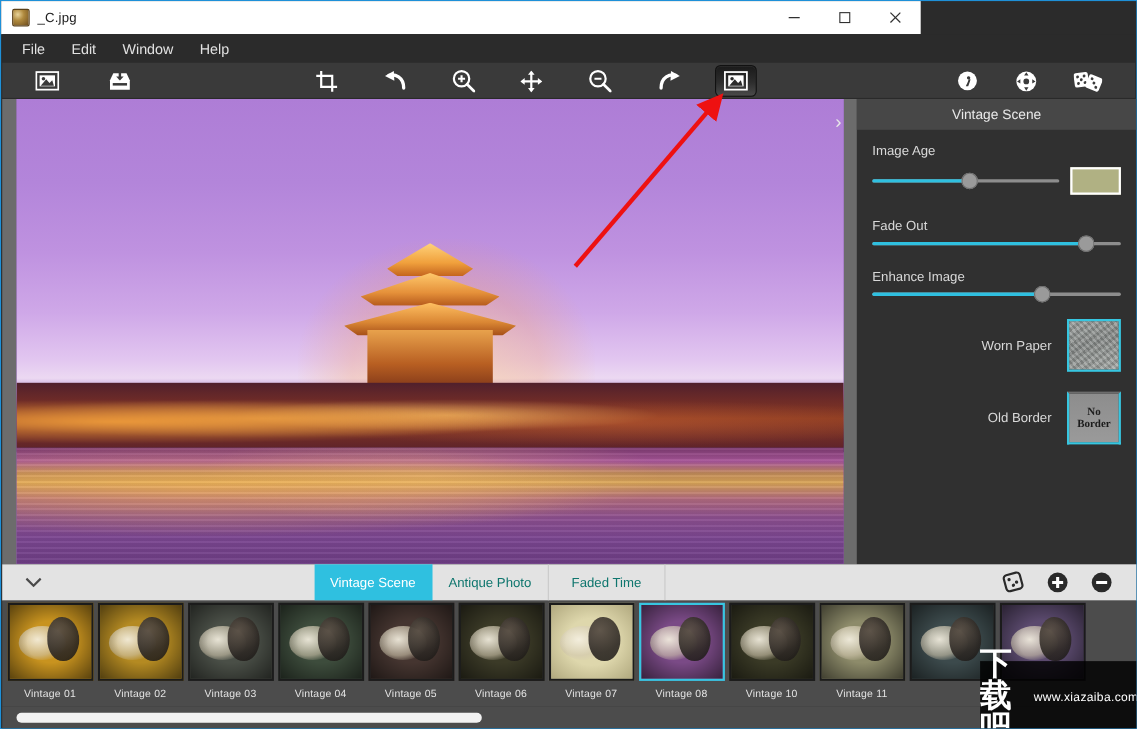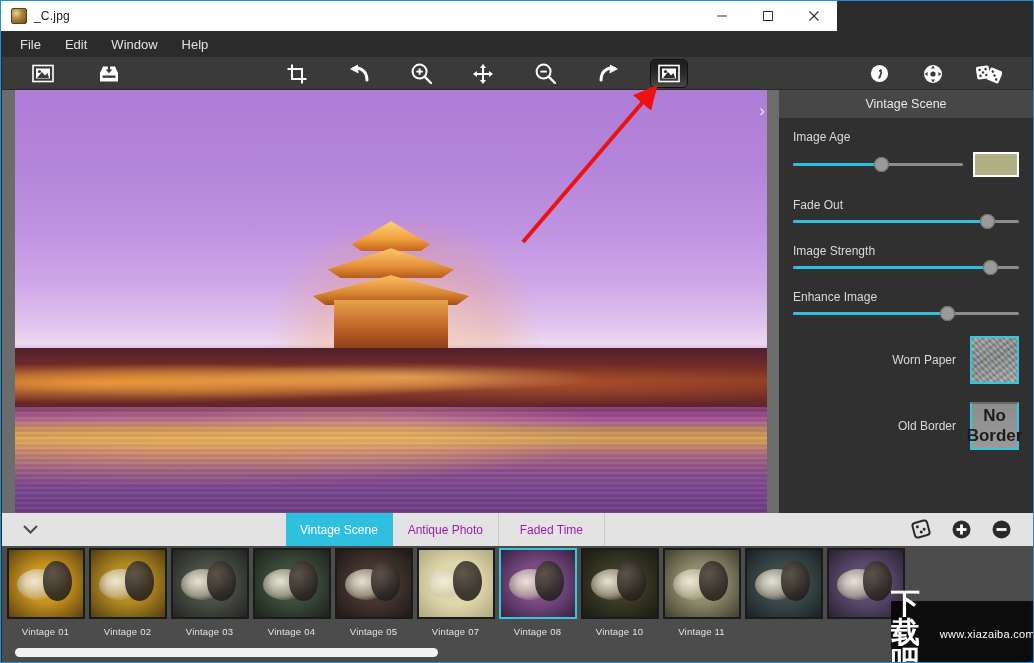--- a/index.html
+++ b/index.html
@@ -251,39 +251,39 @@
     background:
       repeating-linear-gradient(48deg, rgba(0,0,0,.10) 0 2px, rgba(255,255,255,.10) 2px 4px),
       repeating-linear-gradient(-37deg, rgba(0,0,0,.10) 0 3px, rgba(255,255,255,.08) 3px 6px),
       linear-gradient(160deg,#9fa3a1 0%, #8b8f8d 45%, #a7aba8 100%);
   }
   .tex-border {
     background: linear-gradient(180deg,#8d8d8d 0%, #9a9a9a 100%);
     border-top: 2px solid #6d6d6d;
   }
   .tex-border span {
-    font-size: 17px; color: #1c1c1c; line-height: 1.15; font-weight: 700;
+    font-size: 10px; color: #1c1c1c; line-height: 1.15; font-weight: 700; font-family: Liberation Serif, serif;
   }
 
   
   .tabbar {
     position: absolute; left: 1px; top: 512px;
     width: 1032px; height: 33px;
     background: #e3e3e3;
     display: flex; align-items: stretch;
   }
   .tabbar-chev {
     width: 56px; display: flex; align-items: center; justify-content: center;
     color: #4a4a4a; font-size: 14px;
   }
   .tab-spacer { width: 228px; }
   .tab {
     min-width: 106px; padding: 0 14px;
     display: flex; align-items: center; justify-content: center;
-    font-size: 12px; color: #a21caf;
+    font-size: 12px; color: #0f766e;
     border-right: 1px solid #c9c9c9;
   }
   .tab:first-of-type { border-left: 1px solid #c9c9c9; }
   .tab.active { background: #2fc0e0; color: #ffffff; border-right-color: #2fc0e0; }
   .tabbar-right {
     margin-left: auto; display: flex; align-items: center;
     gap: 18px; padding-right: 22px;
   }
   .rbtn { width: 22px; height: 22px; display: flex; align-items: center; justify-content: center; }
 
@@ -563,29 +563,20 @@
       <div class="sl">
         <div class="sl-label">Fade Out</div>
         <div class="sl-row">
           <div class="track">
             <div class="fill" style="width:86%"></div>
             <div class="thumb" style="left:86%"></div>
           </div>
         </div>
       </div>
 
-      <div class="sl">
-        <div class="sl-label">Image Strength</div>
-        <div class="sl-row">
-          <div class="track">
-            <div class="fill" style="width:87%"></div>
-            <div class="thumb" style="left:87%"></div>
-          </div>
-        </div>
-      </div>
 
       <div class="sl">
         <div class="sl-label">Enhance Image</div>
         <div class="sl-row">
           <div class="track">
             <div class="fill" style="width:68%"></div>
             <div class="thumb" style="left:68%"></div>
           </div>
         </div>
       </div>
@@ -672,20 +663,27 @@
       <div class="thumb-label">Vintage 04</div>
     </div>
     <div class="thumb-cell">
       <div class="thumb-img" style="background:#453530">
           <div class="grapes"></div>
           <div class="vign"></div>
         </div>
       <div class="thumb-label">Vintage 05</div>
     </div>
     <div class="thumb-cell">
+      <div class="thumb-img" style="background:#3b3a27">
+          <div class="grapes"></div>
+          <div class="vign"></div>
+        </div>
+      <div class="thumb-label">Vintage 06</div>
+    </div>
+    <div class="thumb-cell">
       <div class="thumb-img" style="background:#ded7ac">
           <div class="grapes"></div>
           <div class="vign" style="background:radial-gradient(ellipse at 50% 50%, rgba(0,0,0,0) 45%, rgba(90,80,40,.35) 100%)"></div>
         </div>
       <div class="thumb-label">Vintage 07</div>
     </div>
     <div class="thumb-cell sel">
       <div class="thumb-img" style="background:#7a4a86">
           <div class="grapes"></div>
           <div class="vign"></div>

